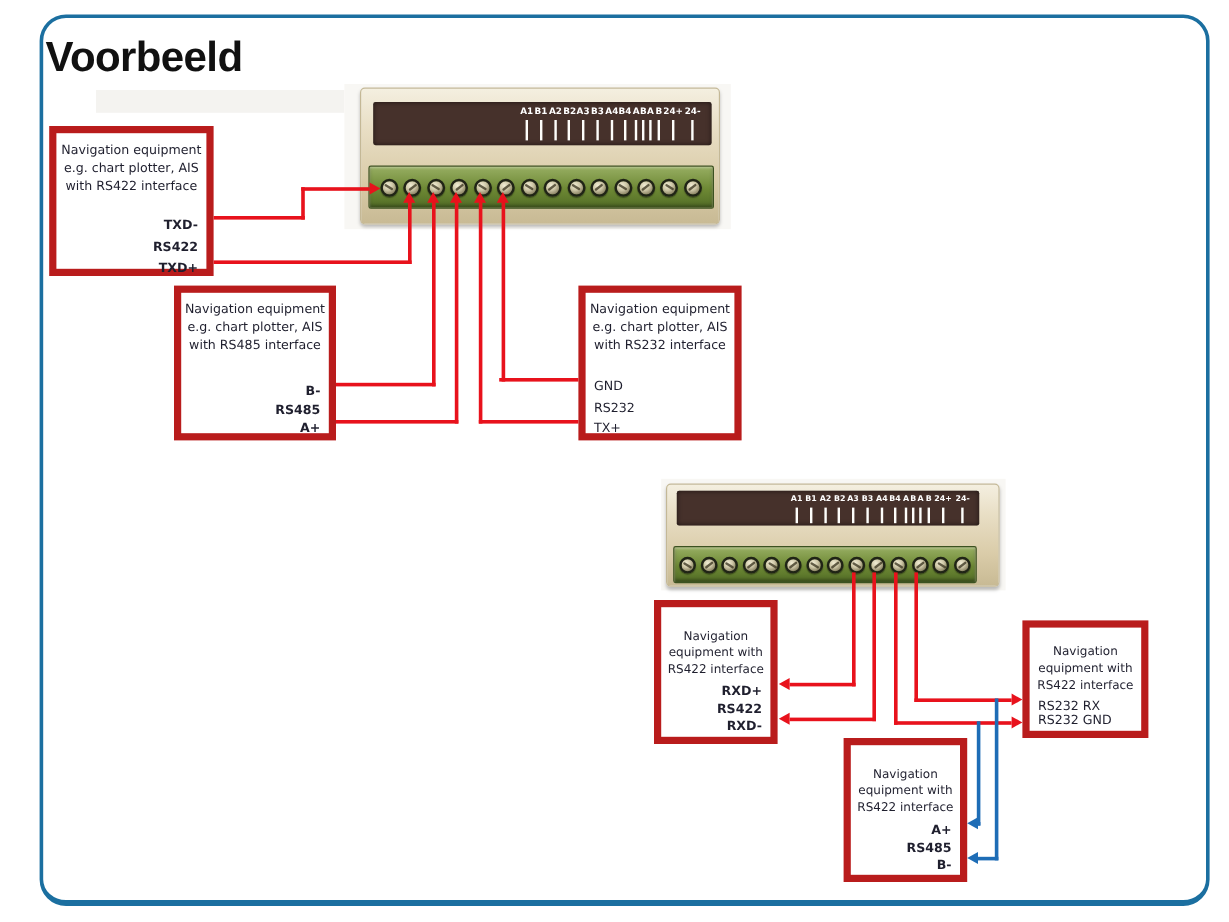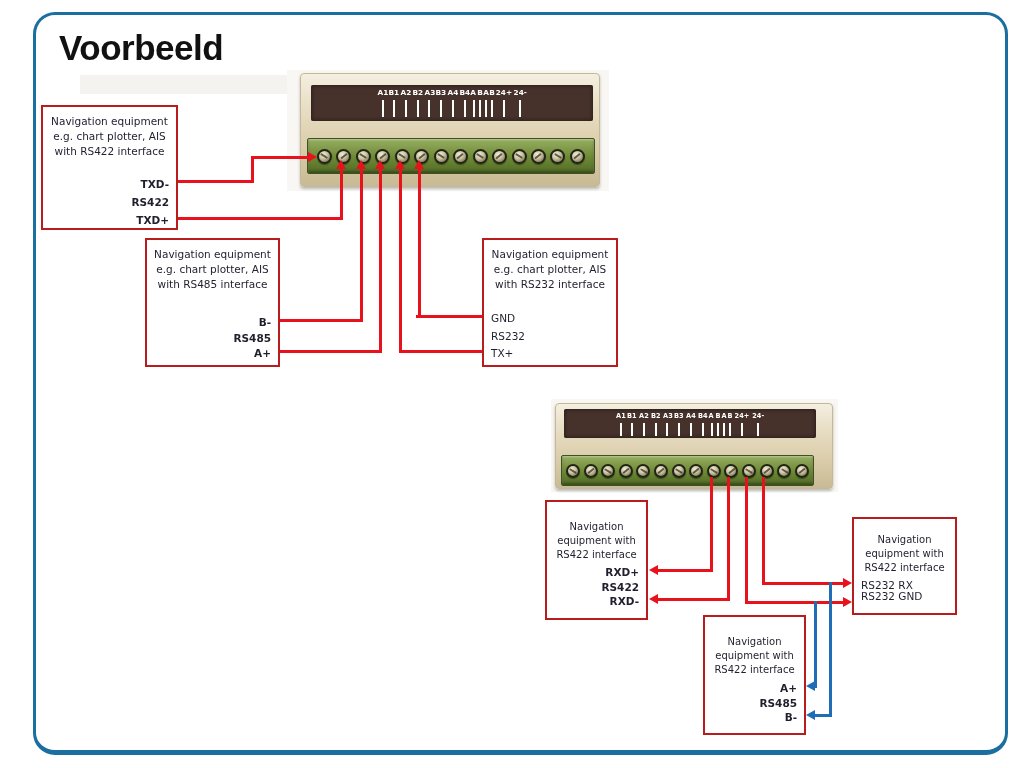--- a/index.html
+++ b/index.html
@@ -7,31 +7,31 @@
     --wire-blue:#1e6db6;
     --frame-blue:#1b6fa0;
     --ink:#1f1f2e;
   }
   *{margin:0;padding:0;box-sizing:border-box;}
   html,body{background:#ffffff;}
   #canvas{position:relative;width:1024px;height:768px;background:#ffffff;overflow:hidden;
           font-family:"DejaVu Sans",sans-serif;color:var(--ink);}
   .frame{position:absolute;left:33px;top:12px;width:975px;height:743px;
          border:3px solid var(--frame-blue);border-bottom-width:5px;border-radius:22px;}
-  .page-title{position:absolute;left:59px;top:28px;font-family:"Liberation Sans",sans-serif;
+  .page-title{position:absolute;left:38px;top:28px;font-family:"Liberation Sans",sans-serif;
               font-weight:bold;font-size:35px;letter-spacing:-0.5px;color:#111;}
   
   .photo-bg{position:absolute;background:#f8f7f4;}
   .gray-strip{position:absolute;background:#f4f3f0;}
   
   .block{position:absolute;border-radius:4px;border:1px solid #c4b896;
          background:linear-gradient(180deg,#f4efe0 0%,#e9dfc6 28%,#dacca9 68%,#c8ba94 100%);
          box-shadow:0 2px 3px rgba(0,0,0,0.25);}
   .label-strip{position:absolute;background:#46312b;border-radius:2px;
-               display:flex;justify-content:center;align-items:flex-start;
+               display:flex;justify-content:flex-end;align-items:flex-start;
                box-shadow:inset 0 0 4px rgba(0,0,0,.6);}
   .lcell{display:flex;flex-direction:column;align-items:center;color:#fff;}
   .lcell span{font-size:8px;font-weight:bold;line-height:10px;white-space:nowrap;transform:scale(.92);}
   .tick{display:block;width:2px;background:#fdfdfb;margin-top:2px;}
   .green-strip{position:absolute;background:linear-gradient(180deg,#97ae62 0%,#6d8834 55%,#526d26 100%);
                border:1px solid #3c5220;border-radius:2px;
                display:flex;justify-content:space-between;align-items:center;
                box-shadow:inset 0 1px 2px rgba(255,255,255,.35), inset 0 -2px 3px rgba(0,0,0,.35);}
   .screw{border-radius:50%;border:2px solid #202416;position:relative;flex:0 0 auto;
          background:radial-gradient(circle at 38% 32%, #f1edd4 0%, #cdc6a6 40%, #938c6c 72%, #625d45 100%);
@@ -42,21 +42,21 @@
   .tb-top .label-strip{left:10px;top:11px;width:282px;height:36px;padding:3px 9px 0;}
   .tb-top .tick{height:17px;}
   .tb-top .green-strip{left:6px;top:64px;width:288px;height:36px;padding:0 9px;}
   .tb-top .screw{width:15px;height:15px;}
   .tb-bot .label-strip{left:8px;top:5px;width:252px;height:29px;padding:2px 7px 0;}
   .tb-bot .lcell span{transform:scale(.82);}
   .tb-bot .tick{height:13px;width:2px;}
   .tb-bot .green-strip{left:5px;top:51px;width:253px;height:31px;padding:0 4px;}
   .tb-bot .screw{width:14px;height:14px;}
   
-  .box{position:absolute;background:#ffffff;border:2px solid #b91c1c;}
+  .box{position:absolute;background:#ffffff;border:6px solid #b91c1c;}
   .box-title{padding-top:7px;text-align:center;white-space:pre-line;
              font-size:10.5px;line-height:1.42;color:var(--ink);}
   .box.sm .box-title{font-size:10px;padding-top:18px;line-height:1.38;}
   .box.b6 .box-title{padding-top:14px;}
   .pin{position:absolute;font-size:10.5px;height:14px;line-height:14px;white-space:nowrap;color:var(--ink);}
   .pin.r{right:7px;font-weight:bold;}
   .pin.l{left:7px;}
   
   .seg{position:absolute;background:var(--wire-red);}
   .seg.h{height:3px;}

